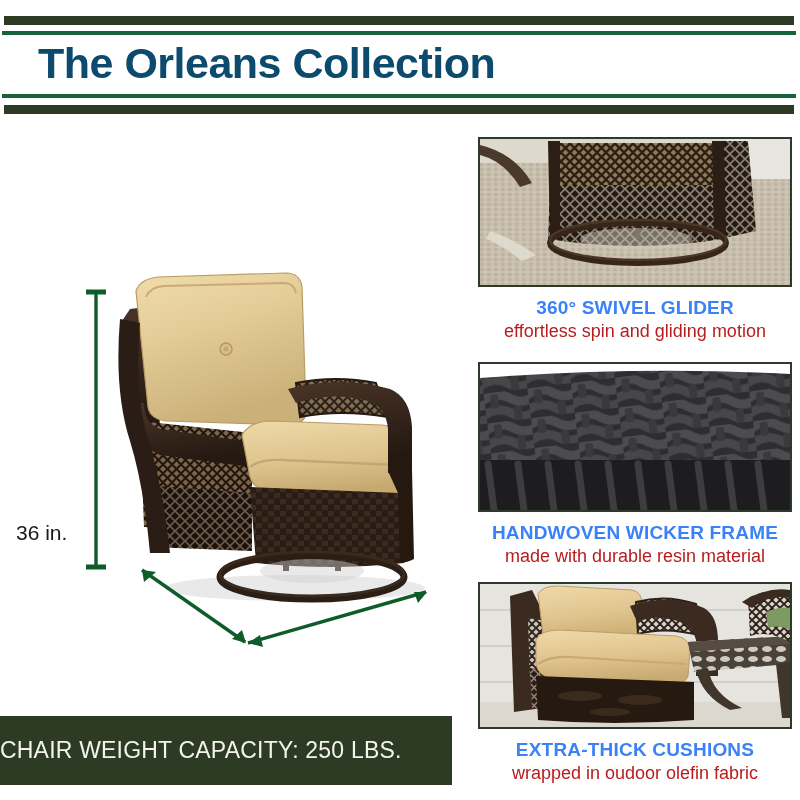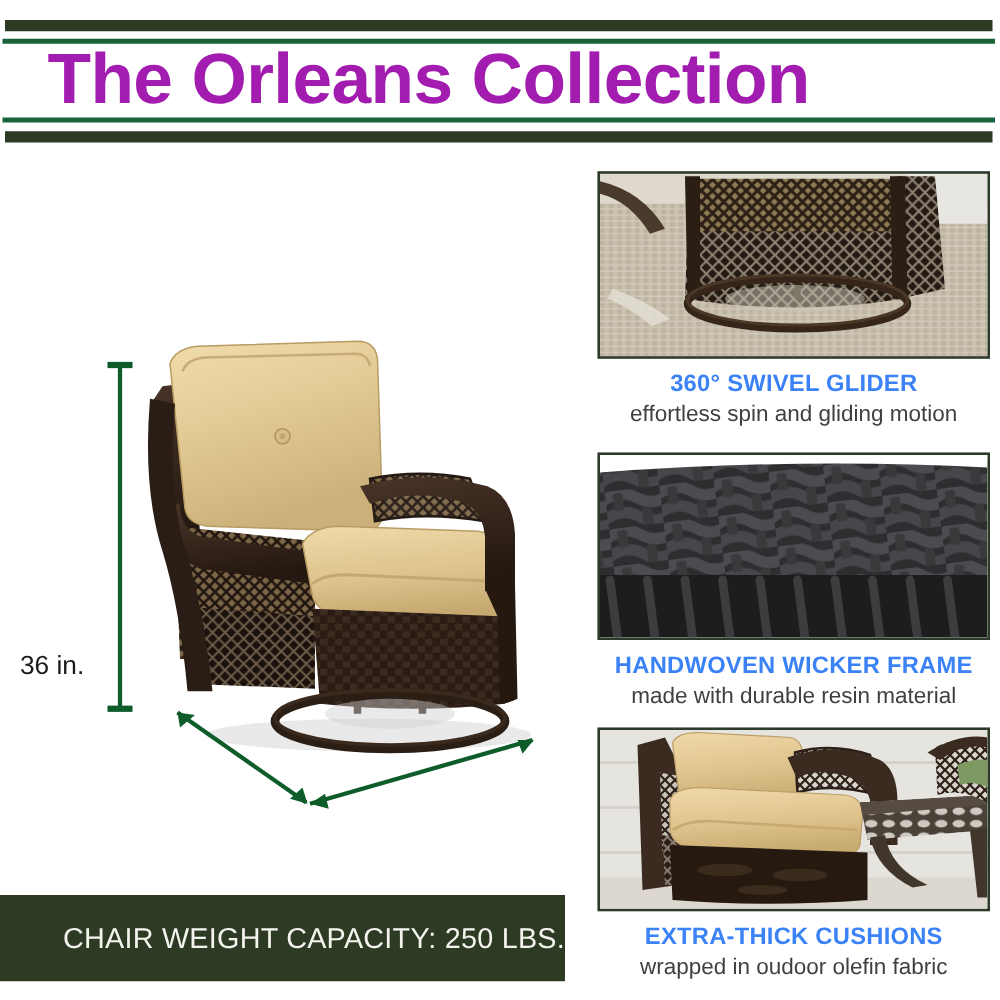--- a/index.html
+++ b/index.html
@@ -41,24 +41,24 @@
   }
   .rule-thin.top { top: 31px; }
   .rule-thin.bottom { top: 94px; }
   #header-title {
     position: absolute;
     left: 38px;
     top: 34px;
     width: 740px;
     height: 58px;
     line-height: 58px;
-    font-size: 57px;
+    font-size: 43px;
     font-weight: bold;
     letter-spacing: -0.5px;
-    color: #a21caf;
+    color: #0c4a6e;
     white-space: nowrap;
   }
 
   
   #dim-area {
     position: absolute;
     left: 0; top: 126px;
     width: 470px;
     height: 585px;
   }
@@ -94,21 +94,21 @@
     width: 452px;
     height: 69px;
     background: #2d3a24;
   }
   #footer-banner-text {
     position: absolute;
     left: 0; top: 0;
     width: 452px;
     height: 69px;
     line-height: 69px;
-    text-align: right;
+    text-align: left;
     color: #f4f4ee;
     font-size: 23px;
     font-weight: normal;
     letter-spacing: 0.2px;
     white-space: nowrap;
   }
 
   
   .feature-block {
     position: absolute;
@@ -138,21 +138,21 @@
     font-size: 19px;
     font-weight: bold;
     color: #3b82f6;
     letter-spacing: 0.2px;
     line-height: 23px;
     white-space: nowrap;
   }
   .feature-sub {
     font-size: 18px;
     font-weight: normal;
-    color: #404040;
+    color: #b91c1c;
     line-height: 23px;
     margin-top: 1px;
     white-space: nowrap;
   }
 </style>
 </head>
 <body>
 
 <div id="page">
 

